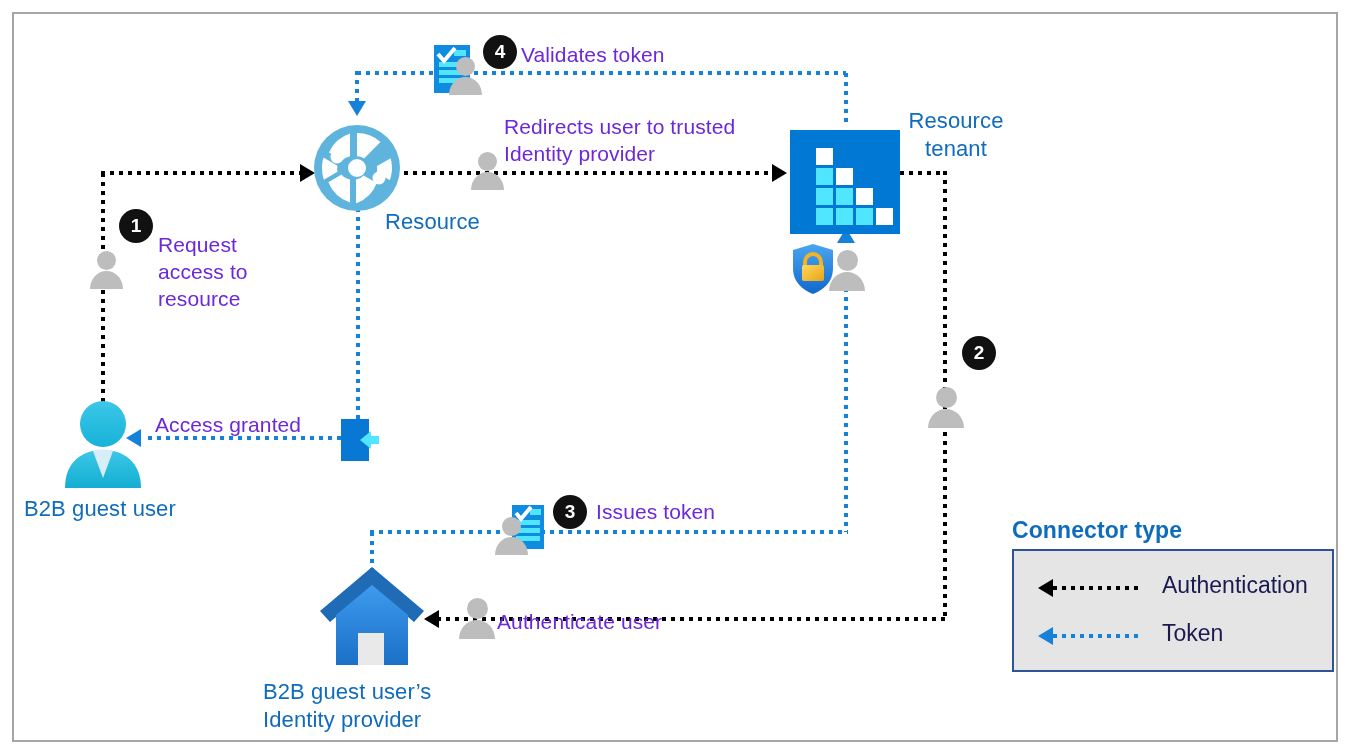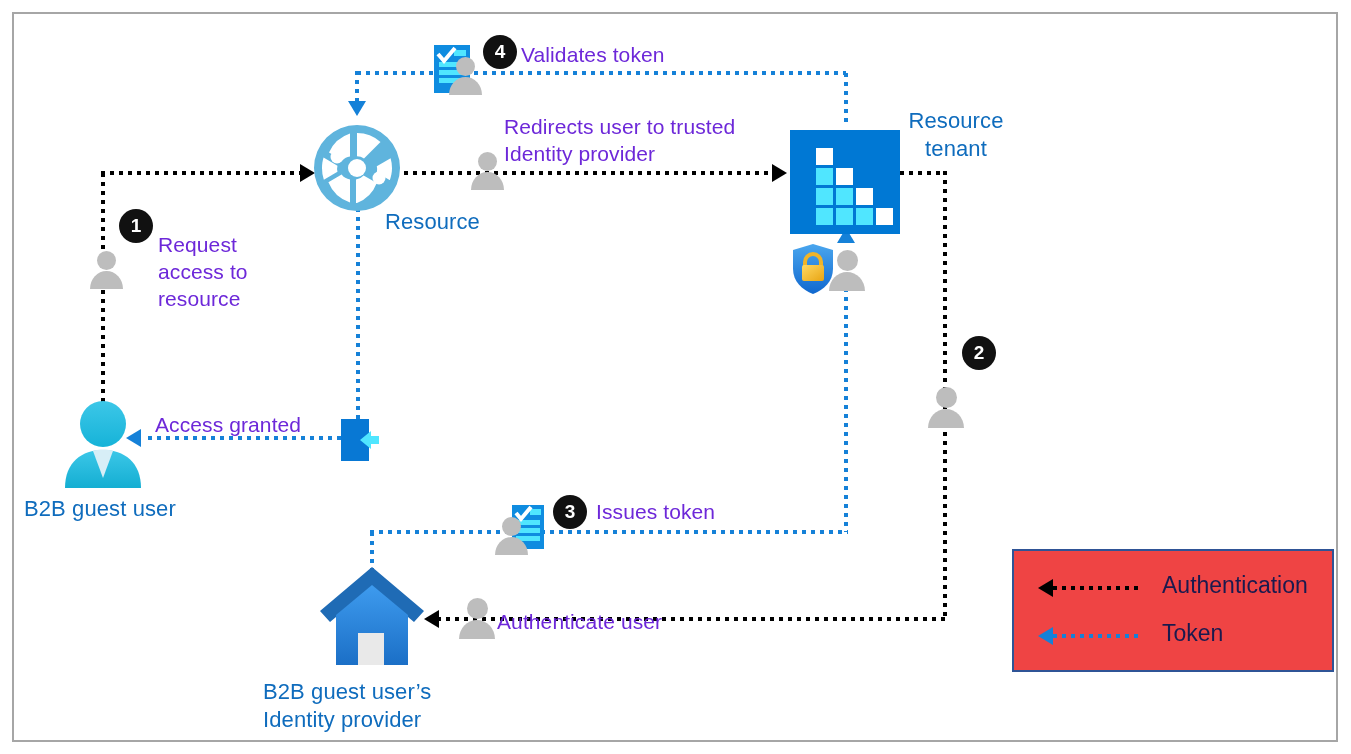--- a/index.html
+++ b/index.html
@@ -56,21 +56,21 @@
   .arrow.left.black{border-right:15px solid #000;border-top:9px solid transparent;border-bottom:9px solid transparent;}
   .arrow.left.blue{border-right:15px solid #1581d8;border-top:9px solid transparent;border-bottom:9px solid transparent;}
   .arrow.down.blue{border-top:15px solid #1581d8;border-left:9px solid transparent;border-right:9px solid transparent;}
   .arrow.up.blue{border-bottom:15px solid #1581d8;border-left:9px solid transparent;border-right:9px solid transparent;}
   
   .person{position:absolute;}
   .person .head{position:absolute;border-radius:50%;background:#bdbdbd;}
   .person .body{position:absolute;background:#bdbdbd;border-radius:50% 50% 0 0 / 100% 100% 0 0;}
   
   #legend-box{
-    border:2px solid #2f5496;box-sizing:border-box;background:#ef4444;
+    border:2px solid #2f5496;box-sizing:border-box;background:#e5e5e5;
   }
   .legend-row{display:flex;align-items:center;}
   .legend-text{color:#1a1a4e;font-size:23px;}
 </style>
 </head>
 <body>
 
 <div id="canvas">
   <div id="frame"></div>
 
@@ -258,20 +258,21 @@
   <div class="abs lbl" style="left:596px;top:498px;">Issues token</div>
 
   <div class="abs lbl" style="left:504px;top:113px;">Redirects user to trusted
 Identity provider</div>
 
 
   <div class="abs lbl" style="left:155px;top:411px;">Access granted</div>
 
   <div class="abs lbl" style="left:497px;top:584px;margin-top:24px;">Authenticate user</div>
 
+  <div class="abs blbl" style="left:1012px;top:516px;font-weight:bold;font-size:23px;">Connector type</div>
 
   <div id="legend-box" class="abs" style="left:1012px;top:549px;width:322px;height:123px;">
 
     <div class="legend-row abs" style="left:0;top:16px;width:322px;height:40px;">
       <div class="abs arrow left black" style="left:24px;top:12px;"></div>
       <div class="abs hline black" style="left:39px;top:19px;width:85px;"></div>
       <div class="abs legend-text" style="left:148px;top:5px;">Authentication</div>
     </div>
 
     <div class="legend-row abs" style="left:0;top:64px;width:322px;height:40px;padding-left:22px;">

